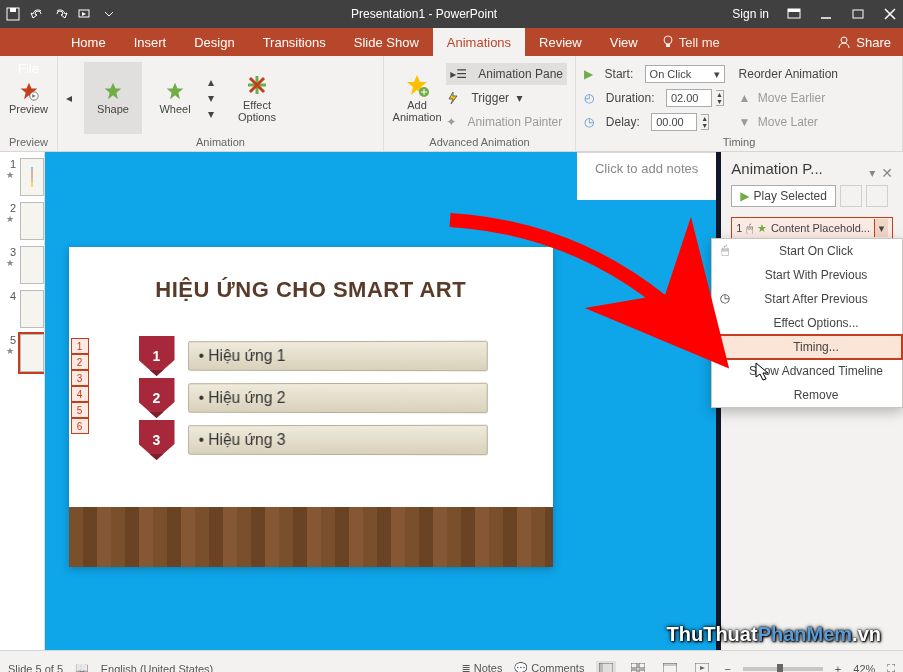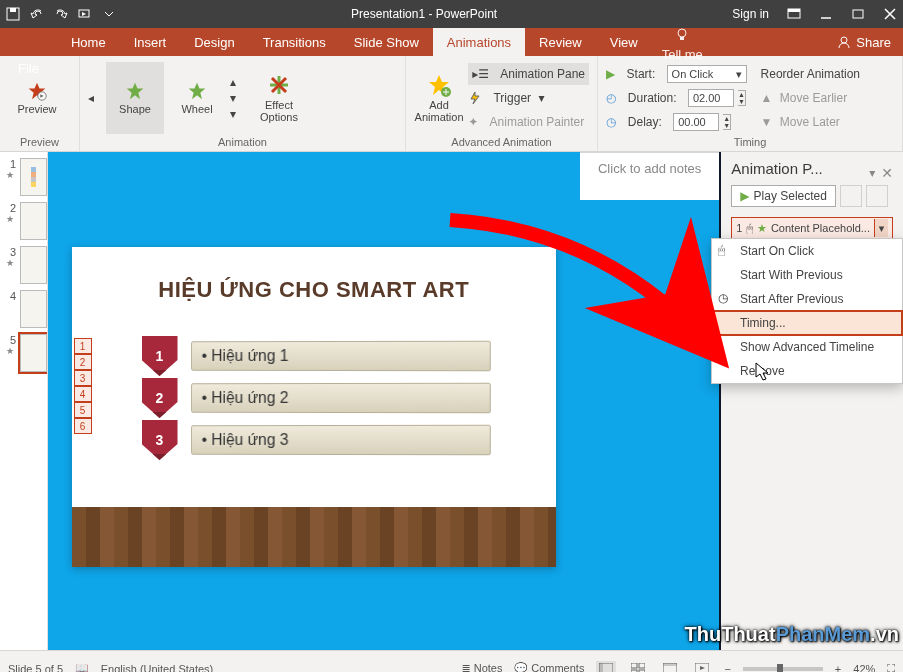--- a/index.html
+++ b/index.html
@@ -13,21 +13,21 @@
 .title-right { display: flex; gap: 18px; align-items: center; }
 .winbtn { width: 14px; height: 14px; display: inline-flex; align-items: center; justify-content: center; }
 
 
 .tabs { height: 28px; background: #b7472a; display: flex; align-items: stretch; color: #fff; font-size: 13px; }
 .tab { padding: 0 14px; display: flex; align-items: center; cursor: pointer; }
 .tab.active { background: #f3f2f1; color: #b7472a; }
 .tab.file { padding: 0 18px; margin-top: 40px; }
 .tabs .spacer { flex: 1; }
 .share { padding: 0 12px; display: flex; align-items: center; gap: 5px; }
-.tellme { display: flex; align-items: center; gap: 5px; opacity: .9; padding: 0 10px; flex-direction: column; }
+.tellme { display: flex; align-items: center; gap: 5px; opacity: .9; padding: 0 10px; }
 
 
 .ribbon { height: 96px; background: #f3f2f1; border-bottom: 1px solid #d6d6d6; display: flex; }
 .group { border-right: 1px solid #e1dfdd; padding: 4px 8px 0; display: flex; flex-direction: column; }
 .group .body { flex: 1; display: flex; align-items: center; gap: 4px; }
 .group .label { text-align: center; font-size: 11px; color: #666; padding-bottom: 3px; }
 .bigbtn { display: flex; flex-direction: column; align-items: center; justify-content: center; width: 58px; height: 72px; gap: 2px; font-size: 11px; color: #444; text-align: center; line-height: 1.1; }
 .bigbtn.sel { background: #e1dfdd; }
 .star { width: 20px; height: 20px; }
 .smallrow { display: flex; align-items: center; gap: 4px; font-size: 12px; color: #444; height: 22px; white-space: nowrap; }
@@ -53,21 +53,21 @@
 .numboxcol { position:absolute; left:-68px; top:3px; }
 .numcell { width:18px; height:16px; border:1px solid #c43e1c; background:#fbe9e3; color:#c43e1c; font-size:10px; display:flex; align-items:center; justify-content:center; margin-bottom:0; }
 .srow { display:flex; align-items:center; height:42px; }
 .chev { width:36px; height:40px; background:#a6283a; clip-path: polygon(0 0, 100% 0, 100% 60%, 50% 100%, 0 60%); color:#fff; display:flex; align-items:center; justify-content:center; font-size:14px; font-weight:bold; margin-right:10px; box-shadow: inset 0 -6px 0 #7c1f2c; }
 .bar { width: 300px; height:30px; background: linear-gradient(#efeadb,#d8d1bb); border:1px solid #b6ae97; border-radius:2px; padding:0 10px; display:flex; align-items:center; font-size:16px; color:#333; transform: perspective(400px) rotateY(-3deg); }
 .wood { position:absolute; left:0; right:0; bottom:0; height:60px; background: repeating-linear-gradient(90deg,#7a4f2b 0 14px,#6a4324 14px 28px,#855734 28px 42px); }
 
 .notes { height: 48px; background:#fff; border-top:1px solid #d6d6d6; padding: 8px 18px; color:#888; font-size:13px; }
 
 
-.apane { width: 200px; border-left:2px solid #0f172a; background:#f3f2f1; padding:8px 10px; position:relative; }
+.apane { width: 200px; border-left:5px solid #0f172a; background:#f3f2f1; padding:8px 10px; position:relative;text-align:center; }
 .apane h3 { font-size:15px; color:#3b3a39; font-weight:400; margin-bottom:8px; white-space:nowrap; overflow:hidden; }
 .playrow { display:flex; gap:4px; margin-bottom:10px; }
 .playbtn { border:1px solid #ababab; background:#fff; padding:2px 8px; font-size:12px; display:flex; align-items:center; gap:4px; }
 .arrowbtn { width:22px; height:22px; border:1px solid #d0d0d0; background:#f3f2f1; }
 .entry { border:1px solid #c43e1c; background:#fbe9e3; height:22px; display:flex; align-items:center; font-size:11px; padding:0 4px; gap:4px; white-space:nowrap; overflow:hidden; }
 .entry .dd2 { margin-left:auto; width:14px; height:18px; background:#f0d4c6; border-left:1px solid #c43e1c; display:flex; align-items:center; justify-content:center; }
 
 .ctxmenu { position:absolute; right:0; top:86px; width:192px; background:#fff; border:1px solid #c8c6c4; box-shadow:0 4px 12px rgba(0,0,0,.25); font-size:12px; }
 .ctxmenu .item { padding:5px 10px 5px 28px; position:relative; }
 .ctxmenu .item.hl { background:#fbe5d6; outline:2px solid #c43e1c; outline-offset:-1px; }
@@ -76,21 +76,21 @@
 
 .status { height:36px; background:#f3f2f1; border-top:1px solid #d6d6d6; display:flex; align-items:center; font-size:11px; color:#555; padding:0 8px; gap:12px;text-decoration:underline; }
 .status .sp { flex:1; }
 .viewbtn { width:20px; height:16px; border:1px solid transparent; display:inline-flex; align-items:center; justify-content:center; }
 .viewbtn.act { background:#e1dfdd; }
 .slider { width:80px; height:4px; background:#c8c6c4; position:relative; }
 .slider::after { content:""; position:absolute; left:34px; top:-3px; width:6px; height:10px; background:#666; }
 
 
 .arrowov { position:absolute; left:430px; top:200px; pointer-events:none; }
-.watermark { position:absolute; right:4px; bottom:26px; font-size:20px; font-weight:bold; color:#fff; text-shadow:0 0 2px #000, 0 0 4px #000, 1px 1px 2px #000; pointer-events:none; }
+.watermark { position:absolute; right:22px; bottom:26px; font-size:20px; font-weight:bold; color:#fff; text-shadow:0 0 2px #000, 0 0 4px #000, 1px 1px 2px #000; pointer-events:none; }
 .watermark .b { color:#5b9bd5; }
 
 svg { display:block; }
 </style>
 </head>
 <body>
 
 <div class="titlebar">
   <div class="qat">
     <span class="ico">
@@ -173,21 +173,21 @@
         <svg width="14" height="14">
           <circle cx="7" cy="5" r="3" fill="none" stroke="#fff"></circle>
           <path d="M2 13a5 5 0 0 1 10 0" fill="none" stroke="#fff"></path>
         </svg>
       </span>
     <span>Share</span>
   </div>
 </div>
 
 <div class="ribbon">
-  <div class="group" style="width:80px">
+  <div class="group" style="width:58px">
     <div class="body">
         <div class="bigbtn">
       <svg class="star" viewBox="0 0 24 24">
             <polygon points="12,2 15,9 22,9 16,14 18,22 12,17 6,22 8,14 2,9 9,9" fill="#c43e1c"></polygon>
             <circle cx="18" cy="18" r="5" fill="#fff" stroke="#666"></circle>
             <path d="M16 18l4-2-4-2z" fill="#666" transform="translate(0 2)"></path>
           </svg>
       <span>Preview</span>
     </div>
       </div>
@@ -371,20 +371,21 @@
       <span>🖱</span>
       <span style="color:#70ad47">★</span>
       <span>Content Placehold...</span>
       <span class="dd2">▾</span>
     </div>
 
     <div class="ctxmenu">
       <div class="item"><span class="ic">🖱</span><span>Start On Click</span></div>
       <div class="item">Start With Previous</div>
       <div class="item"><span class="ic">◷</span><span>Start After Previous</span></div>
+      <div class="item">Effect Options...</div>
       <div class="item hl">Timing...</div>
       <div class="item">Show Advanced Timeline</div>
       <div class="item">Remove</div>
     </div>
   </div>
 </div>
 
 <div class="status">
   <span>Slide 5 of 5</span>
   <span>📖</span>

